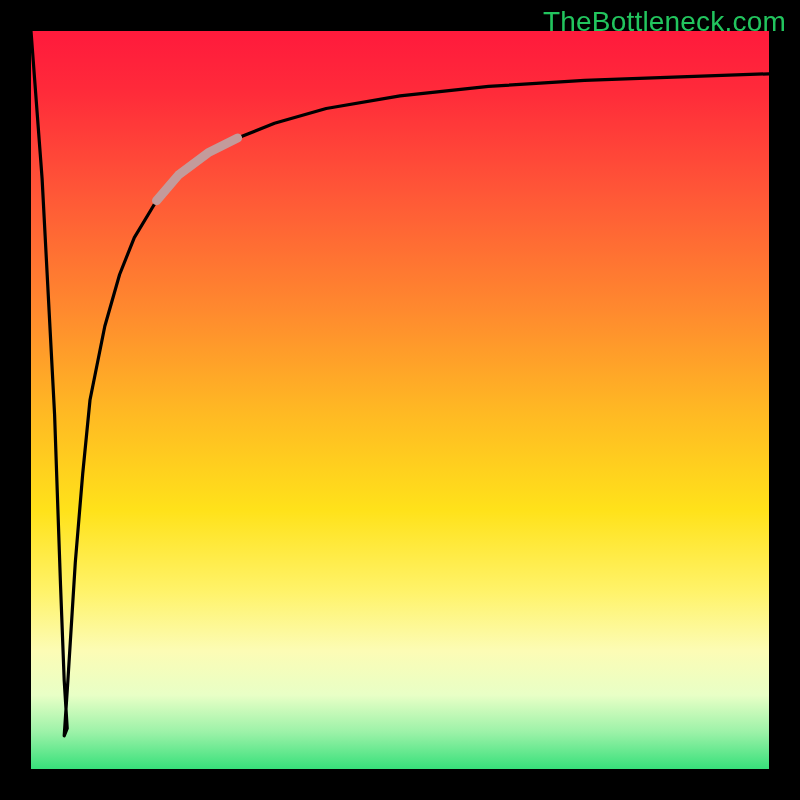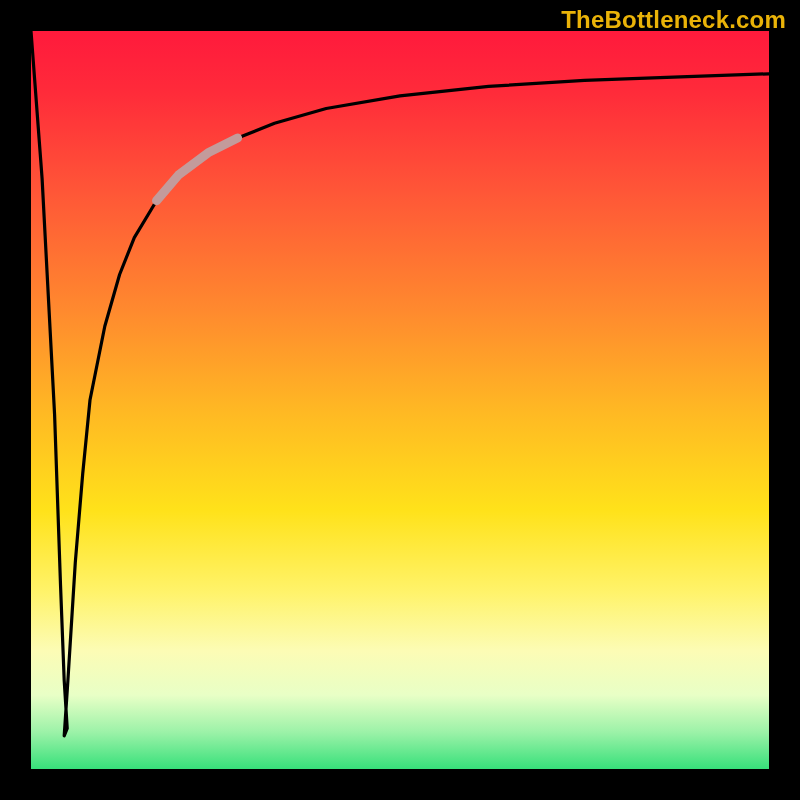--- a/index.html
+++ b/index.html
@@ -36,23 +36,23 @@
       #fcfcb5 84%,
       #e8ffc6 90%,
       #9cf2a8 95%,
       #37e07a 100%
     );
   }
   .watermark {
     position: absolute;
     top: 6px;
     right: 14px;
-    font-size: 24px;
-    font-weight: 700;
-    color: #eab308;
+    font-size: 28px;
+    font-weight: 400;
+    color: #22c55e;
     letter-spacing: 0.2px;
     user-select: none;
   }
   svg.curve {
     position: absolute;
     left: 31px;
     top: 31px;
     width: 738px;
     height: 738px;
     overflow: visible;

